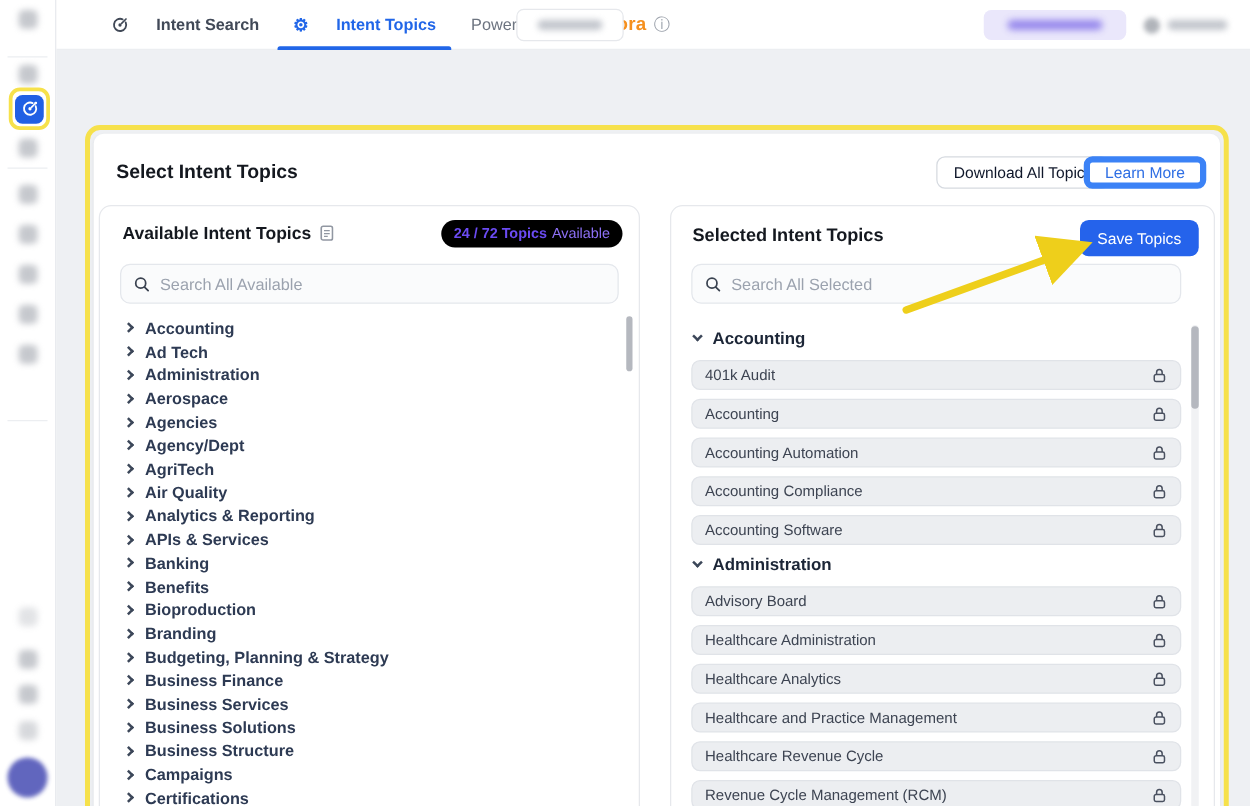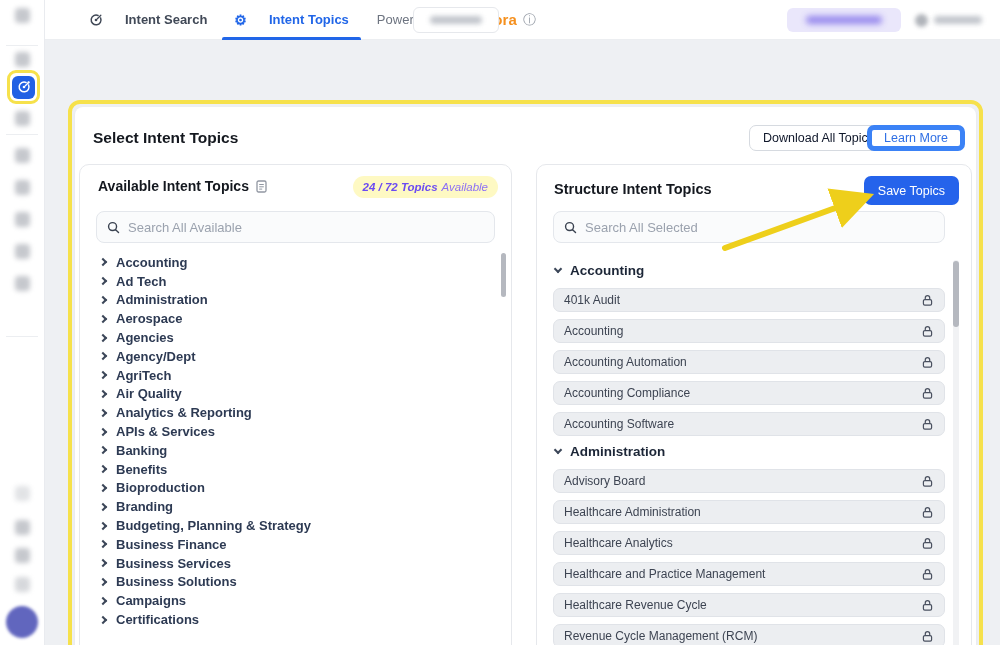--- a/index.html
+++ b/index.html
@@ -65,22 +65,22 @@
     border:5px solid #3b82f6; color:#2f6fe4; }
 
   .panel { position:absolute; top:57px; height:496px; background:#fff;
     border:1px solid #e6e8ec; border-radius:10px; }
   .panel-left { left:4px; width:433px; }
   .panel-right { left:461px; width:436px; }
 
   .ap-head { position:absolute; left:18px; top:13px; display:flex; align-items:center; gap:7px; }
   .ap-title { font-size:14px; font-weight:700; color:#14181f; }
   .ap-badge { position:absolute; right:13px; top:11px; height:22px; padding:0 10px;
-    border-radius:11px; background:#fef9c3; font-size:11.5px; display:flex;
-    align-items:center; gap:4px;font-style:italic; }
+    border-radius:11px; background:#000000; font-size:11.5px; display:flex;
+    align-items:center; gap:4px; }
   .ap-badge b { color:#6b4bf2; font-weight:700; }
   .ap-badge span { color:#8d70f5; }
 
   .search { position:absolute; left:16px; top:46px; height:32px;
     background:#fafbfc; border:1px solid #e4e7ec; border-radius:8px;
     display:flex; align-items:center; padding:0 10px; gap:8px; }
   .panel-left .search { right:16px; }
   .panel-right .search { right:26px; }
   .search input { border:none; outline:none; background:transparent; flex:1;
     font-size:13px; color:#737373; font-family:"Liberation Sans",sans-serif; }
@@ -290,36 +290,40 @@
   <div class="topic-row">
     <span class="chev-r"></span>
     <span class="lbl">Business Services</span>
   </div>
 
   <div class="topic-row">
     <span class="chev-r"></span>
     <span class="lbl">Business Solutions</span>
   </div>
 
+  <div class="topic-row">
+    <span class="chev-r"></span>
+    <span class="lbl">Business Structure</span>
+  </div>
 
   <div class="topic-row">
     <span class="chev-r"></span>
     <span class="lbl">Campaigns</span>
   </div>
 
   <div class="topic-row">
     <span class="chev-r"></span>
     <span class="lbl">Certifications</span>
   </div>
 </div>
     <div class="scroll-thumb lp-thumb"></div>
   </div>
 
   <div class="panel panel-right">
-    <div class="sp-title">Structure Intent Topics</div>
+    <div class="sp-title">Selected Intent Topics</div>
     <button class="btn-save">Save Topics</button>
     <div class="search">
       <svg width="13" height="13" viewBox="0 0 14 14">
         <circle cx="6" cy="6" r="4.3" fill="none" stroke="#3a4250" stroke-width="1.5"></circle>
         <path d="M9.3 9.3 L12.4 12.4" stroke="#3a4250" stroke-width="1.5" stroke-linecap="round"></path>
       </svg>
       <input placeholder="Search All Selected" style="">
     </div>
     <div class="sp-body" id="selected-list">
   <div class="group-head">

